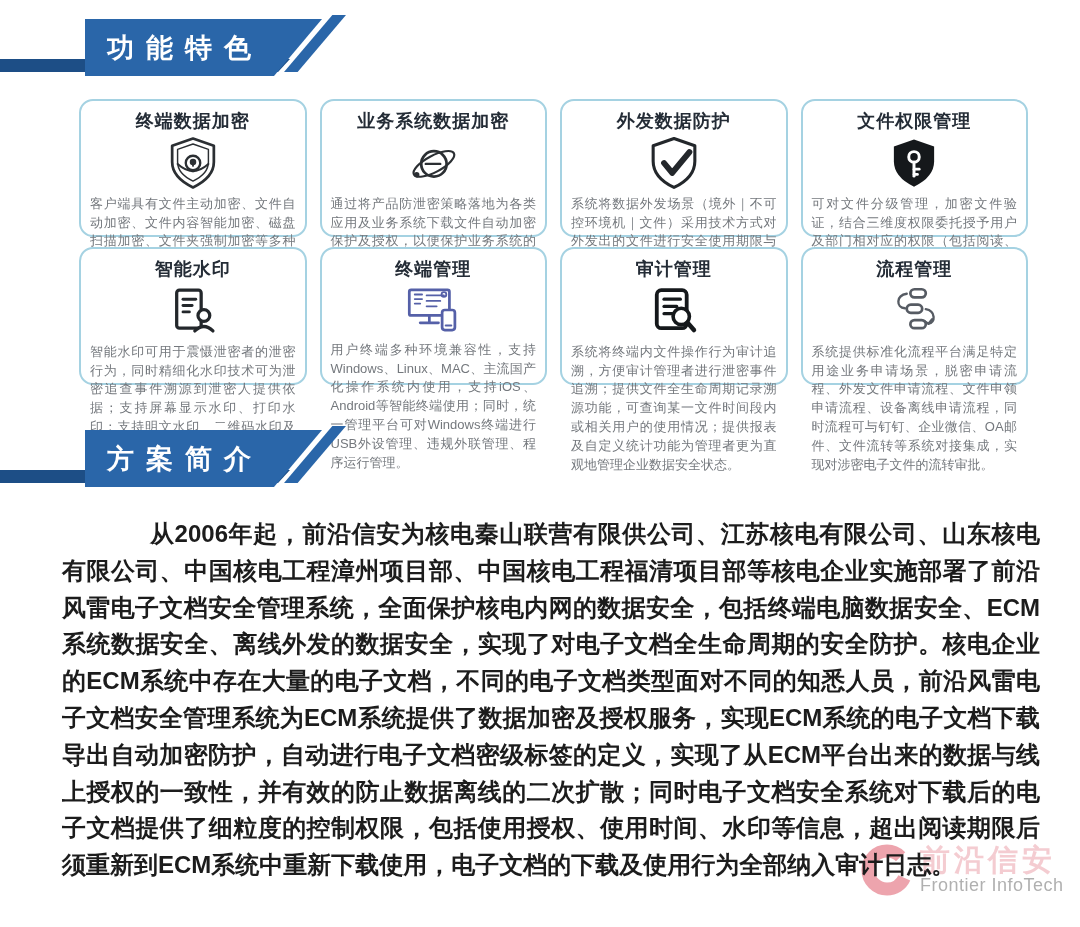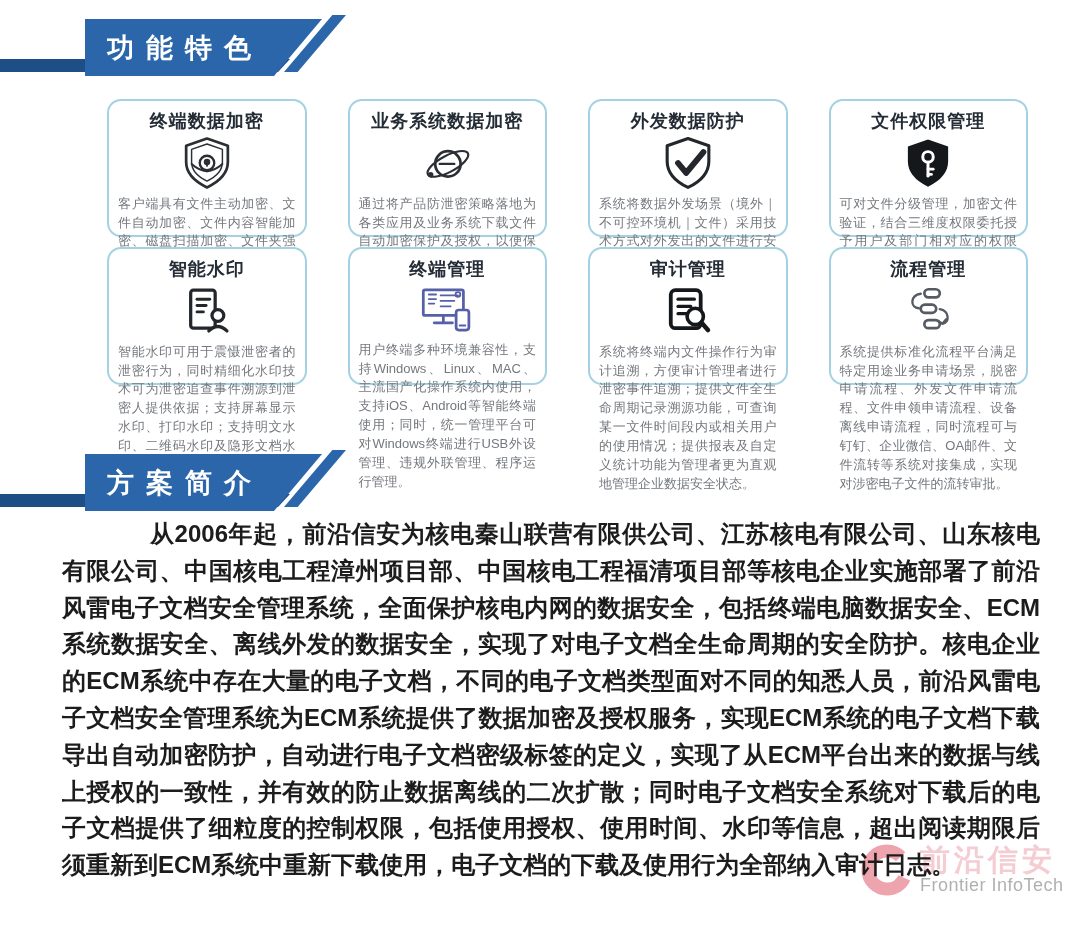--- a/index.html
+++ b/index.html
@@ -26,31 +26,31 @@
   .banner .main span {
     color:#ffffff; font-size:27px; font-weight:bold; letter-spacing:12px;
     white-space:nowrap;
   }
   .banner .accent {
     position:absolute; left:284px; top:0; width:62px; height:57px;
     background:#2a66a9;
     clip-path:polygon(78% 0,100% 0,22% 100%,0 100%);
   }
   #banner-features { top:15px; }
-  #banner-intro    { top:426px;margin-top:24px; }
+  #banner-intro    { top:426px; }
 
   
   .cards {
     position:absolute; left:79px; top:99px; width:949px;
     display:grid; grid-template-columns:repeat(4,1fr);
     grid-auto-rows:138px; column-gap:13px; row-gap:10px;
   }
   .card {
     background:#ffffff; border:2px solid #a5d2e2; border-radius:14px;
-    padding:10px 9px 6px; display:flex; flex-direction:column; align-items:center;margin-left:28px;
+    padding:10px 9px 6px; display:flex; flex-direction:column; align-items:center;
   }
   .card h3 {
     font-size:18px; font-weight:bold; color:#242c36; letter-spacing:1px;
     line-height:1.15; text-align:center;
   }
   .card .icon { height:62px; display:flex; align-items:center; justify-content:center; margin:2px 0 3px; }
   .card .desc {
     font-size:13px; line-height:1.45; color:#74787d; text-align:justify; width:100%;
   }
 

